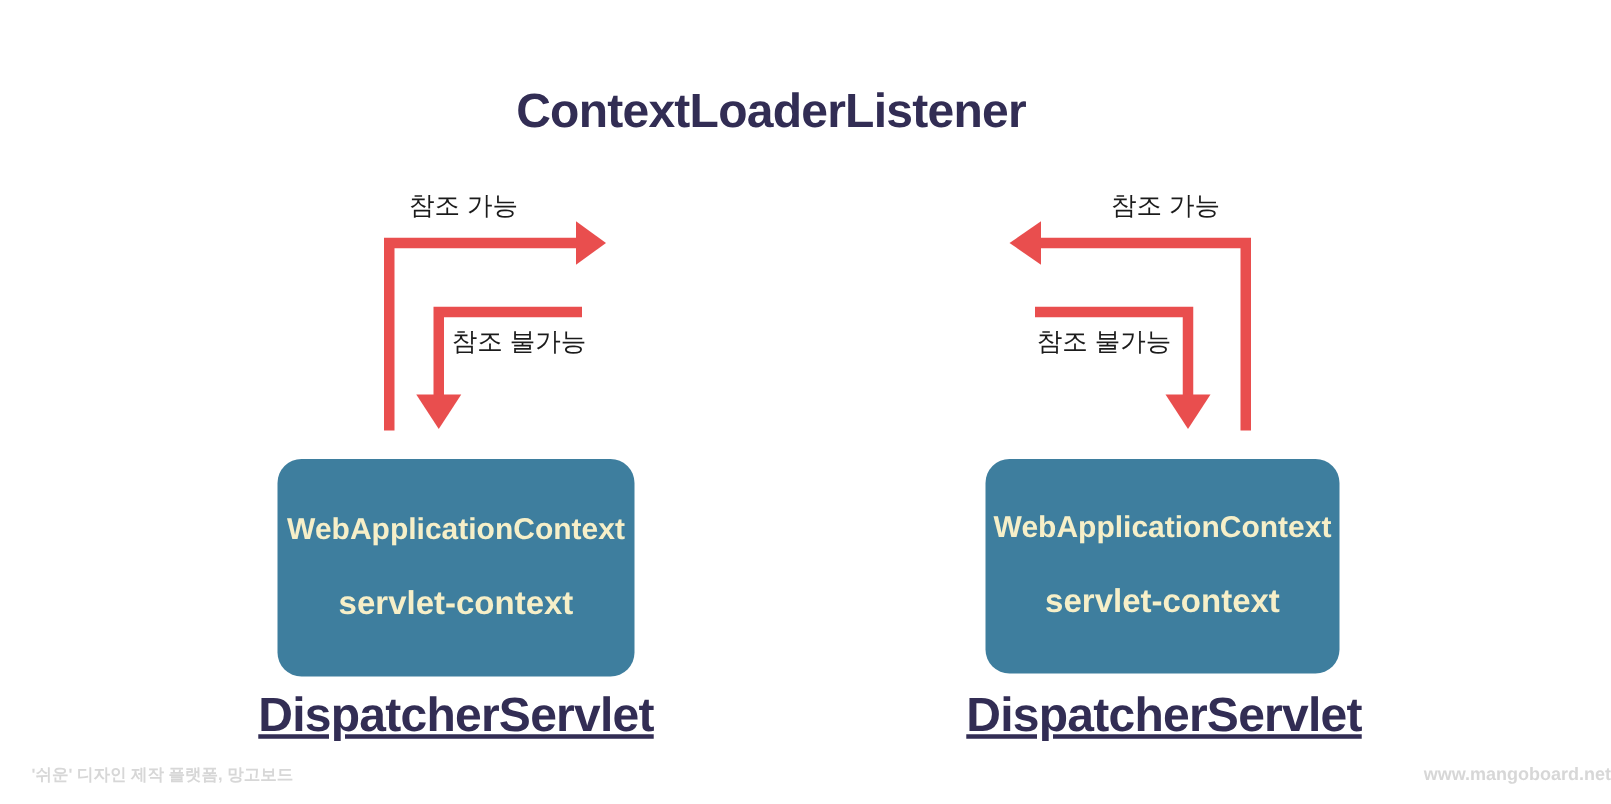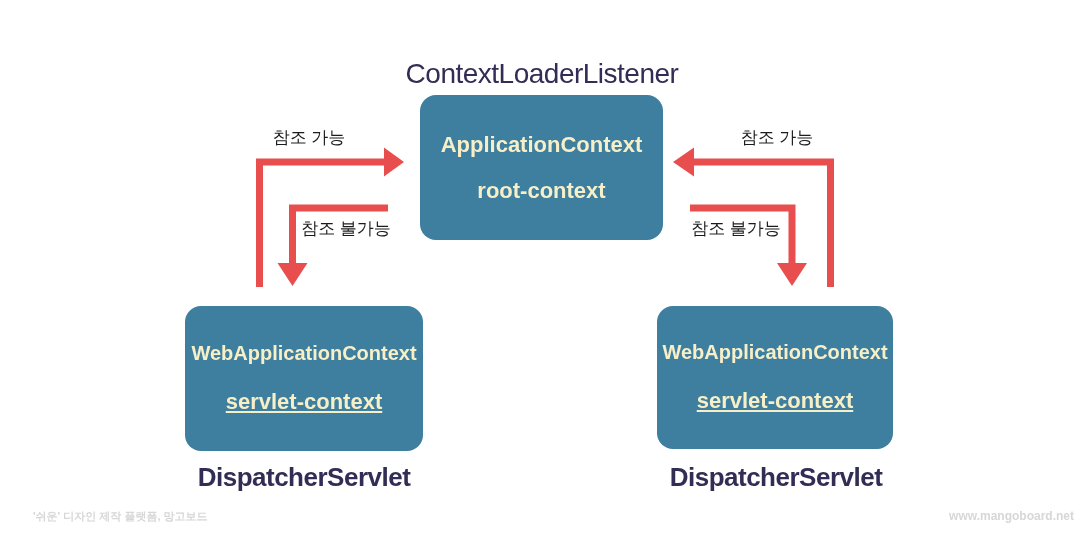--- a/index.html
+++ b/index.html
@@ -15,54 +15,55 @@
   body{font-family:"Liberation Sans","DejaVu Sans",sans-serif;}
   .canvas{
     position:relative;
     width:1074px;
     height:536px;
     background:#ffffff;
     overflow:hidden;
   }
   .title{
     position:absolute;
-    left:542px;
+    left:514px;
     top:74px;
     transform:translate(-50%,-50%);
-    font-size:28px;
-    font-weight:400;
+    font-size:32px;
+    font-weight:700;
     letter-spacing:-0.5px;
     color:var(--heading-text);
     white-space:nowrap;
   }
   .ctx-box{
     position:absolute;
     background:var(--box-fill);
     border-radius:16px;
     display:flex;
     flex-direction:column;
     align-items:center;
     justify-content:center;
     color:var(--box-text);
     font-weight:700;
     text-align:center;
   }
   .ctx-box .box-line{white-space:nowrap;}
   .box-top{left:420px;top:95px;width:243px;height:145px;gap:20px;font-size:22px;}
   .box-left{left:185px;top:306px;width:238px;height:145px;gap:24px;font-size:20px;}
   .box-right{left:657px;top:306px;width:236px;height:143px;gap:24px;font-size:20px;}
-  .box-left .box-line2,.box-right .box-line2{font-size:22px;text-decoration:underline;}
+  .box-left .box-line2,.box-right .box-line2{font-size:22px;}
   .caption{
     position:absolute;
     transform:translate(-50%,-50%);
-    font-size:26px;
+    font-size:32px;
     font-weight:700;
     letter-spacing:-0.5px;
     color:var(--heading-text);
     white-space:nowrap;
+    text-decoration:underline;
   }
   .caption-left{left:304px;top:477px;}
   .caption-right{left:776px;top:477px;}
   .arrows{
     position:absolute;
     left:0;top:0;
     width:1074px;height:536px;
   }
   .arrow-line{
     fill:none;
@@ -85,21 +86,21 @@
   .label-right-impossible{left:736px;top:228px;}
   .watermark{
     position:absolute;
     top:509px;
     font-size:11px;
     font-weight:700;
     color:var(--watermark);
     text-shadow:1px 1px 1px rgba(255,255,255,0.95);
     white-space:nowrap;
   }
-  .watermark-left{left:33px;}
+  .watermark-left{left:21px;}
   .watermark-right{right:0;font-size:12px;}
 </style>
 </head>
 <body>
 
 <div class="canvas">
 
   <div class="title">ContextLoaderListener</div>
 
   <svg class="arrows" viewBox="0 0 1074 536" xmlns="http://www.w3.org/2000/svg">
@@ -114,24 +115,20 @@
     <g>
       <path class="arrow-line" d="M 830.5 287 L 830.5 162 L 694 162"></path>
       <polygon class="arrow-head" points="694,147.5 694,176.5 673,162"></polygon>
     </g>
     <g>
       <path class="arrow-line" d="M 690 208 L 792 208 L 792 264"></path>
       <polygon class="arrow-head" points="777,263 807,263 792,286"></polygon>
     </g>
   </svg>
 
-  <div class="ctx-box box-top">
-    <div class="box-line box-line1">ApplicationContext</div>
-    <div class="box-line box-line2">root-context</div>
-  </div>
 
   <div class="ctx-box box-left">
     <div class="box-line box-line1">WebApplicationContext</div>
     <div class="box-line box-line2">servlet-context</div>
   </div>
 
   <div class="ctx-box box-right">
     <div class="box-line box-line1">WebApplicationContext</div>
     <div class="box-line box-line2">servlet-context</div>
   </div>

